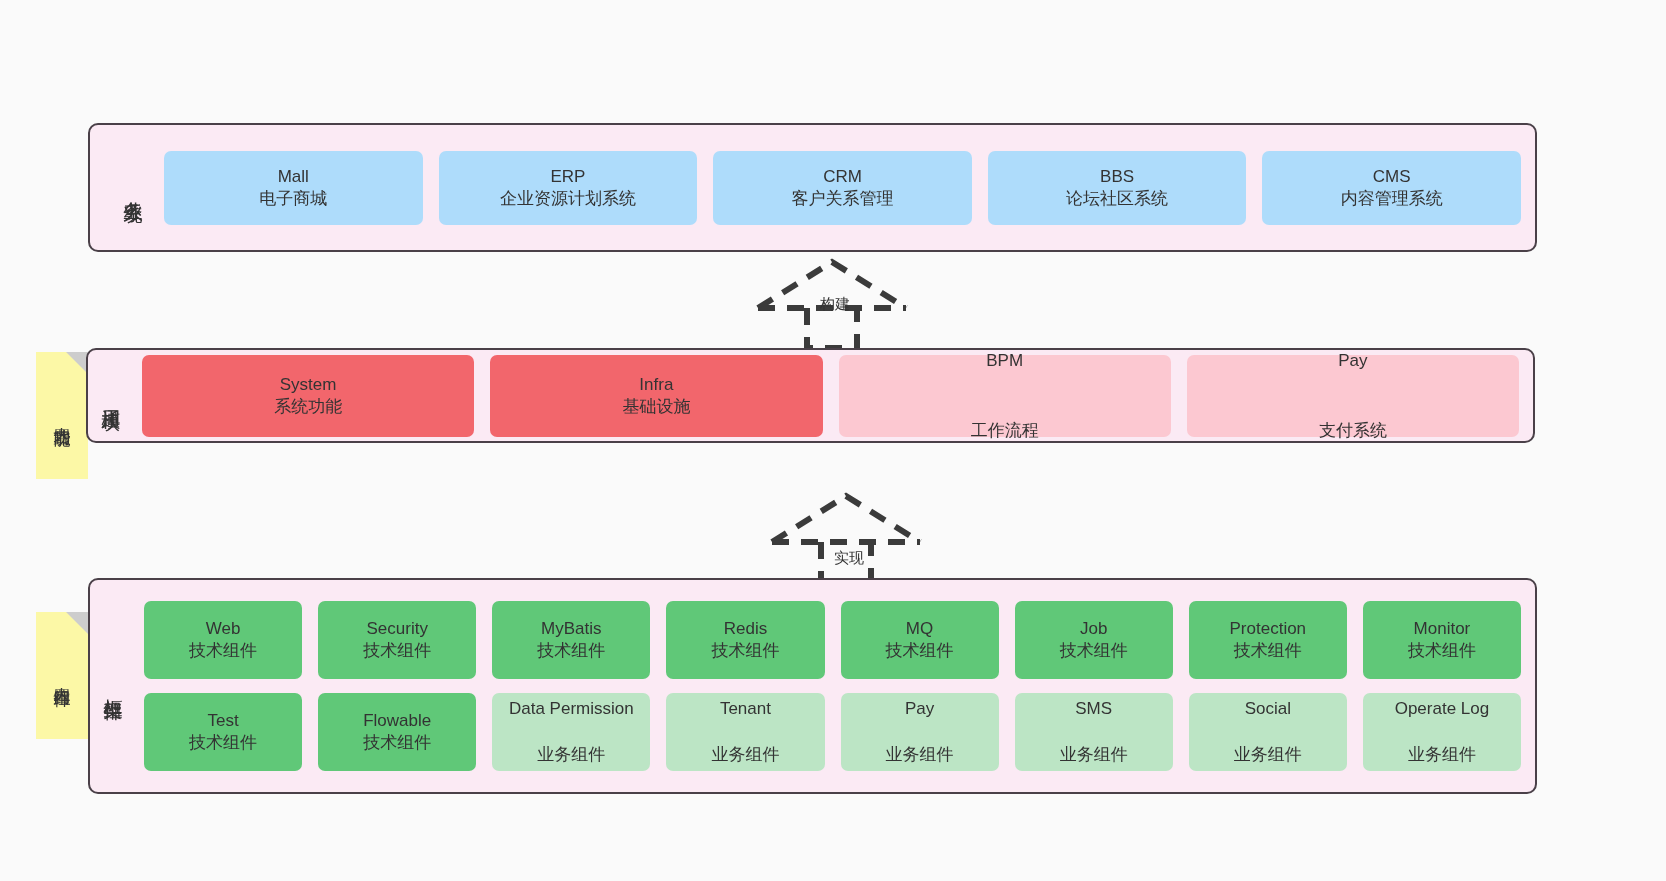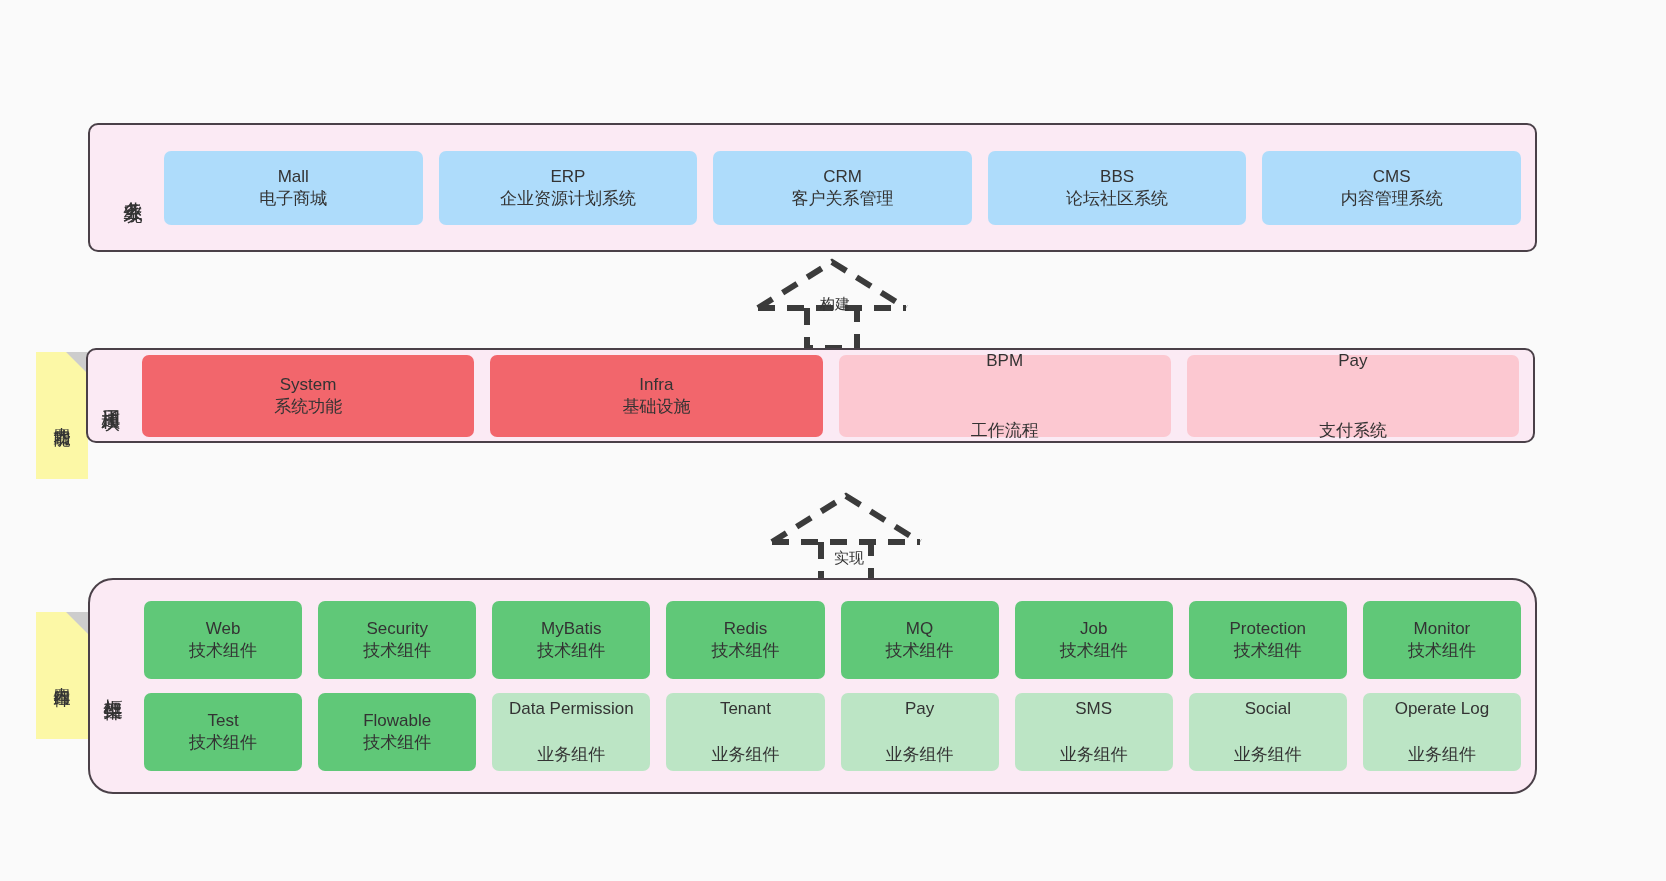--- a/index.html
+++ b/index.html
@@ -102,21 +102,20 @@
   #layer-modules .card { height: 82px; }
   .c-red   { background: #f2666c; }
   .c-pink  { background: #fcc8d1; gap: 48px; }
 
   
   #layer-framework {
     left: 88px;
     top: 578px;
     width: 1449px;
     height: 216px;
-    border-radius: 25px;
   }
   #layer-framework .card { height: 78px; }
   .c-green  { background: #60c878; }
   .c-green2 { background: #bce5c5; gap: 24px; }
 
   
   .note {
     position: absolute;
     background: #fcf8a6;
     box-sizing: border-box;

